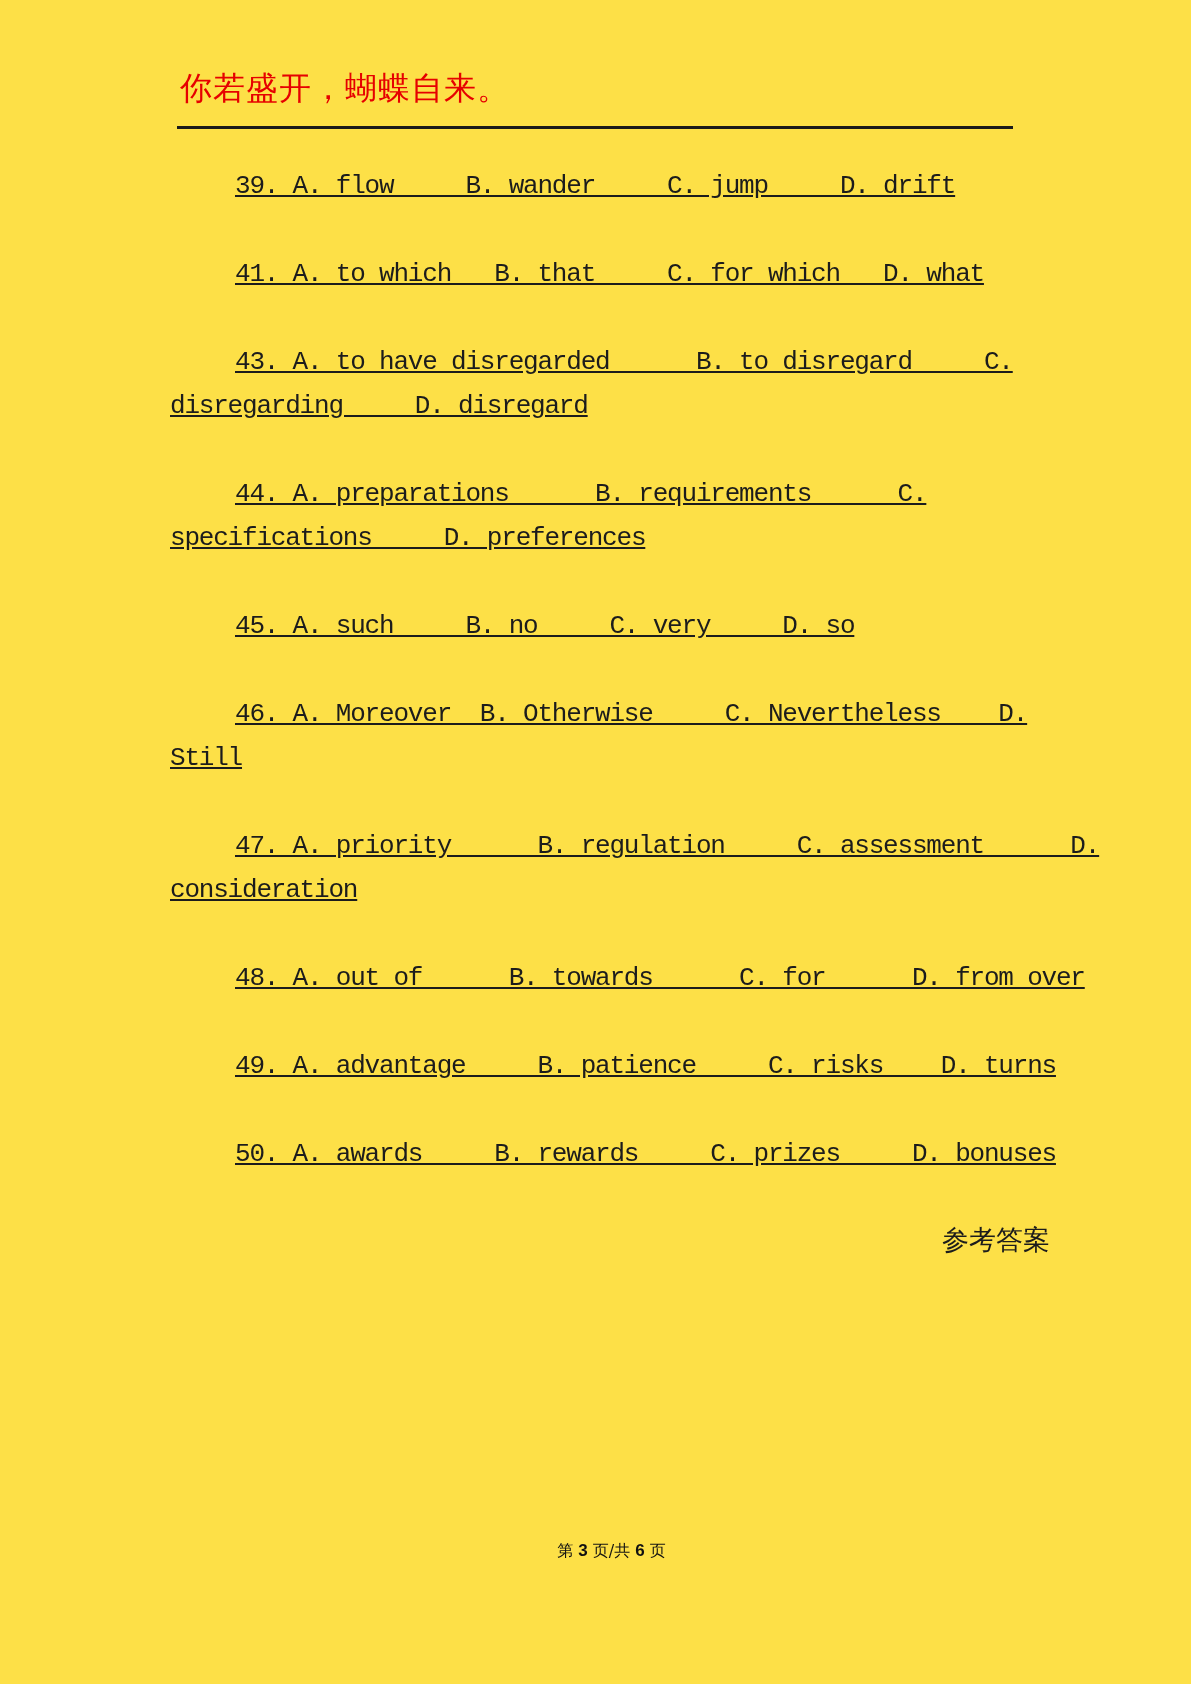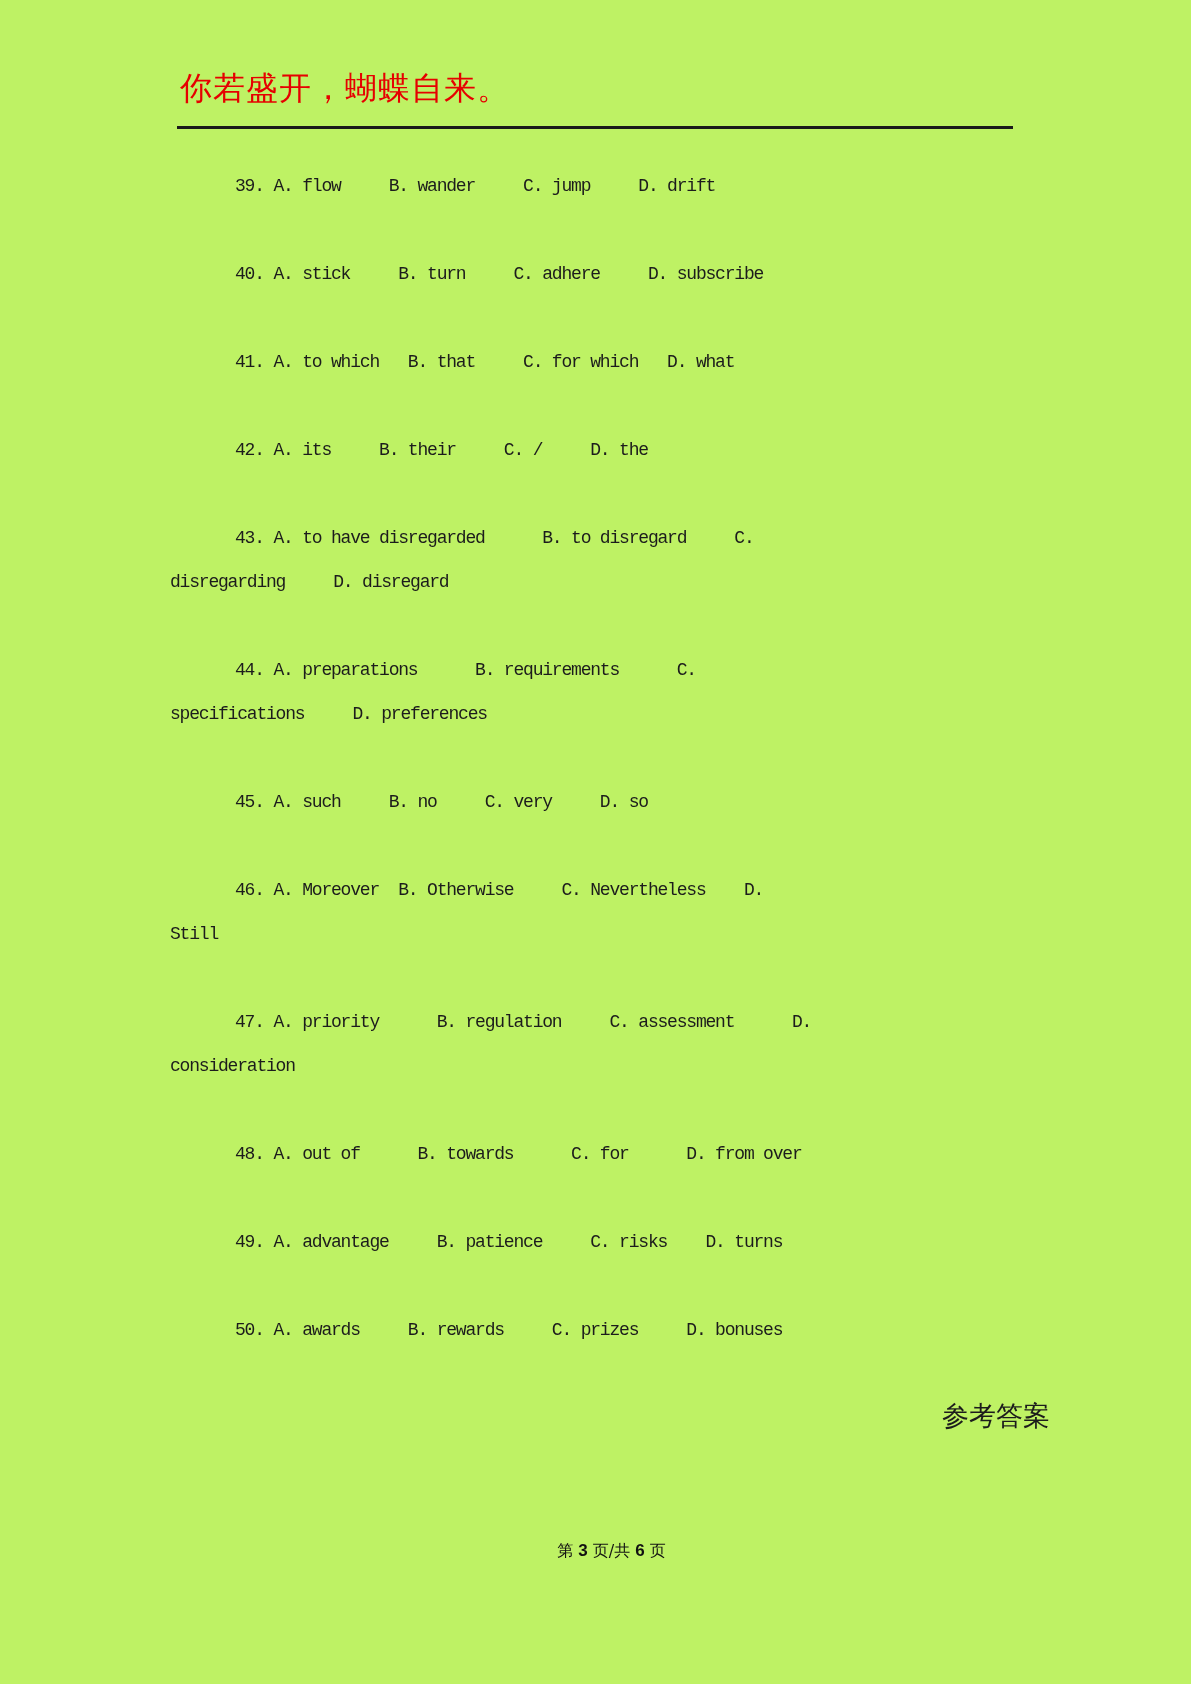--- a/index.html
+++ b/index.html
@@ -1,20 +1,20 @@
 <!DOCTYPE html>
 <html><head>
 <meta charset="utf-8">
 <style>
   html,body{margin:0;padding:0;background:#888;}
   .page{
     position:relative;
     width:1191px;height:1684px;
     margin:0 auto;
-    background:#bef264;
+    background:#fde047;
     overflow:hidden;
     font-family:"Liberation Mono","DejaVu Sans Mono",monospace;
     color:#1c1c1c;
   }
   .header-motto{
     position:absolute;
     left:180px;top:66px;
     font-family:"DejaVu Serif","Liberation Serif",serif;
     font-size:32px;
     line-height:44px;
@@ -28,23 +28,24 @@
     width:836px;height:3px;
     background:#1a1a1a;
   }
   .content{
     position:absolute;
     left:170px;top:164px;
     width:880px;
   }
   .q{
     margin:0 0 44px 0;
-    font-size:18px;
+    font-size:26px;
     letter-spacing:-1.2px;
     line-height:44px;
+    text-decoration:underline;
   }
   .q .line{white-space:pre;}
   .q .line-first{padding-left:65px;}
   .answers-heading{
     margin:0;
     padding-left:52px;
     font-size:27px;
     letter-spacing:0;
     line-height:44px;
     color:#1c1c1c;
@@ -73,31 +74,25 @@
 
   <div class="header-motto">你若盛开，蝴蝶自来。</div>
   <div class="header-rule"></div>
 
   <div class="content">
 
     <div class="q">
       <div class="line line-first">39. A. flow     B. wander     C. jump     D. drift</div>
     </div>
 
-    <div class="q">
-      <div class="line line-first">40. A. stick     B. turn     C. adhere     D. subscribe</div>
-    </div>
 
     <div class="q">
       <div class="line line-first">41. A. to which   B. that     C. for which   D. what</div>
     </div>
 
-    <div class="q">
-      <div class="line line-first">42. A. its     B. their     C. /     D. the</div>
-    </div>
 
     <div class="q">
       <div class="line line-first">43. A. to have disregarded      B. to disregard     C.</div>
       <div class="line">disregarding     D. disregard</div>
     </div>
 
     <div class="q">
       <div class="line line-first">44. A. preparations      B. requirements      C.</div>
       <div class="line">specifications     D. preferences</div>
     </div>

